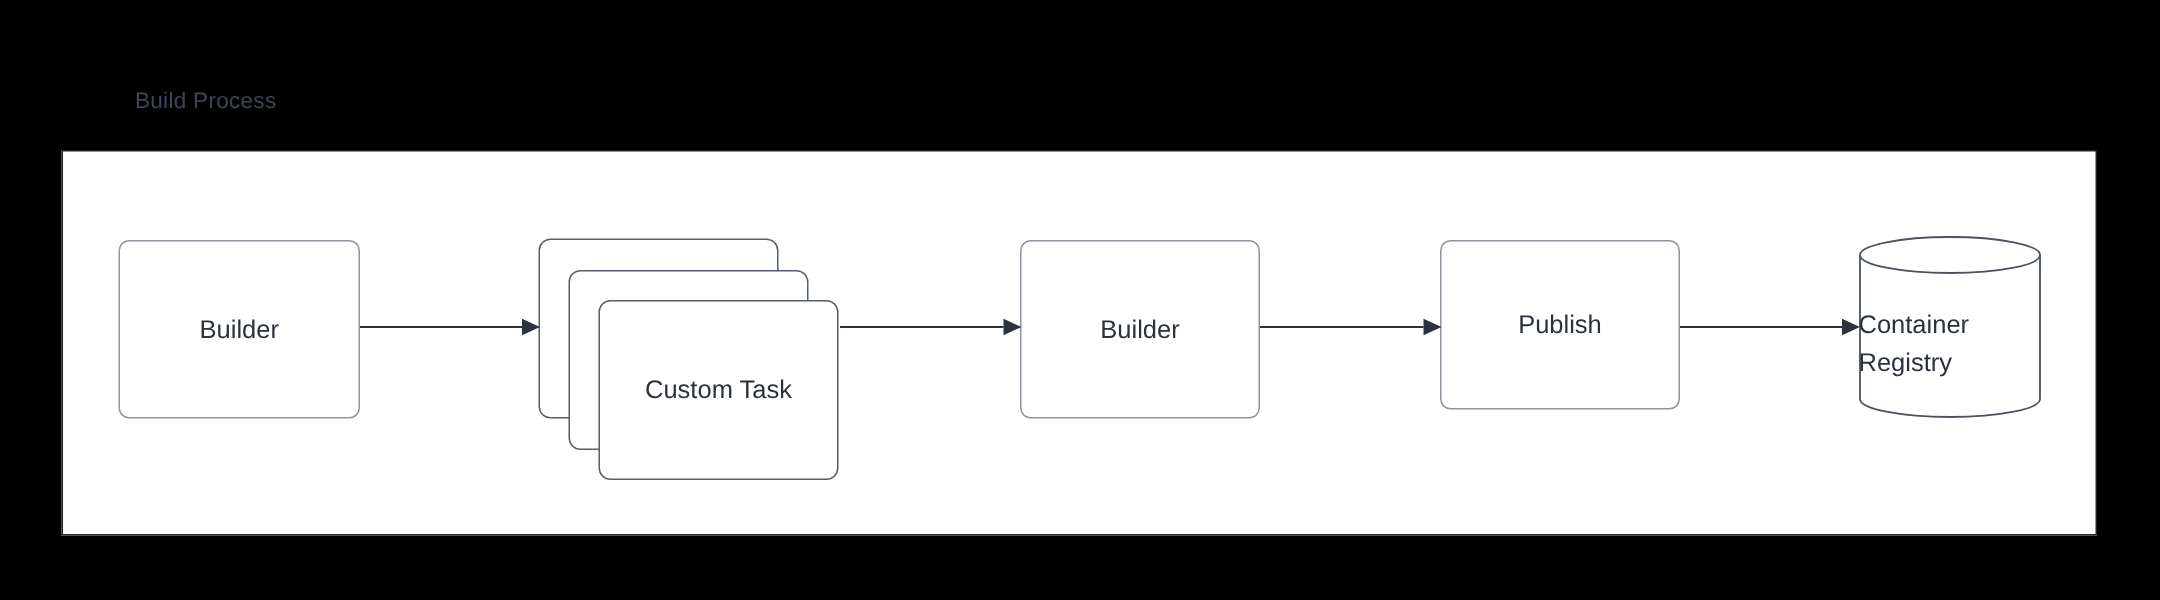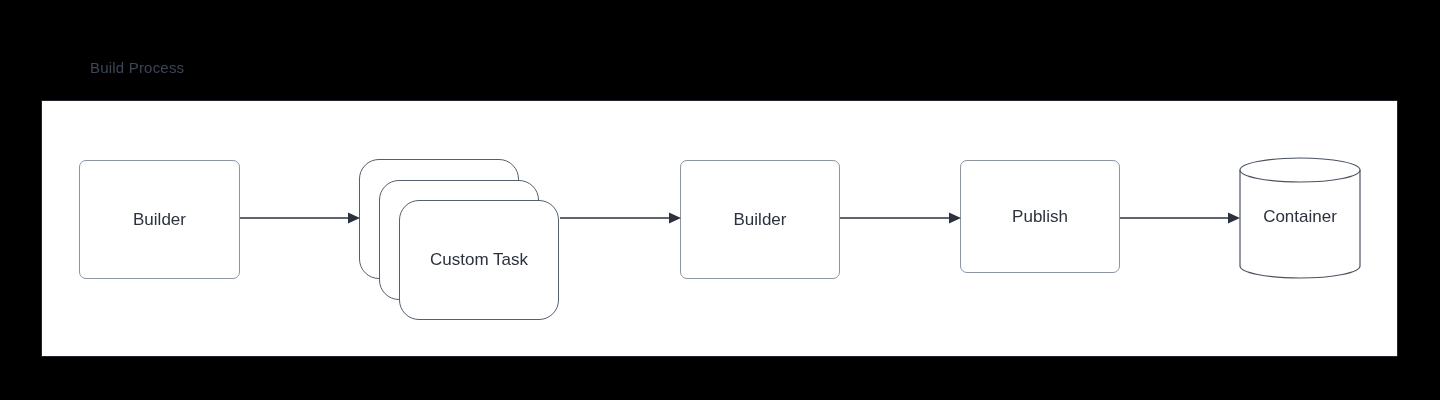--- a/index.html
+++ b/index.html
@@ -71,21 +71,21 @@
     top: 159px;
     width: 201px;
     height: 161px;
   }
   .card {
     position: absolute;
     width: 160px;
     height: 120px;
     background: #ffffff;
     border: 1.2px solid #555e6d;
-    border-radius: 20px;
+    border-radius: 8px;
     box-sizing: border-box;
     display: flex;
     align-items: center;
     justify-content: center;
     color: #2b323d;
     font-size: 17px;
     line-height: 22px;
     overflow: hidden;
     white-space: nowrap;
   }
@@ -99,21 +99,20 @@
     left: 1239px;
     top: 158px;
     width: 122px;
     height: 120px;
   }
   .cylinder svg { display: block; width: 100%; height: 100%; overflow: visible; }
   .cylinder .cyl-label {
     position: absolute;
     left: 0; right: 0;
     top: 46px;
-    text-align: center;
     color: #2b323d;
     font-size: 17px;
     line-height: 25px;
     pointer-events: none;
   }
 
   
   .arrow {
     position: absolute;
     height: 14px;
@@ -161,20 +160,21 @@
 
   <div class="cylinder">
     <svg viewBox="0 0 122 120" preserveAspectRatio="none">
       <path d="M1,12 L1,108" fill="none" stroke="#4a5260" stroke-width="1.2"></path>
       <path d="M121,12 L121,108" fill="none" stroke="#4a5260" stroke-width="1.2"></path>
       <path d="M1,108 A60,12 0 0 0 121,108" fill="none" stroke="#4a5260" stroke-width="1.2"></path>
       <ellipse cx="61" cy="12" rx="60" ry="12" fill="#ffffff" stroke="#4a5260" stroke-width="1.2"></ellipse>
     </svg>
     <div class="cyl-label">
       <div>Container</div>
+      <div>Registry</div>
     </div>
   </div>
 
   <div class="arrow a1">
     <svg viewBox="0 0 120 14" preserveAspectRatio="none">
       <line x1="0" y1="7" x2="108" y2="7" stroke="#2b323d" stroke-width="1.4"></line>
       <polygon points="108,1.5 120,7 108,12.5" fill="#2b323d"></polygon>
     </svg>
   </div>
 

